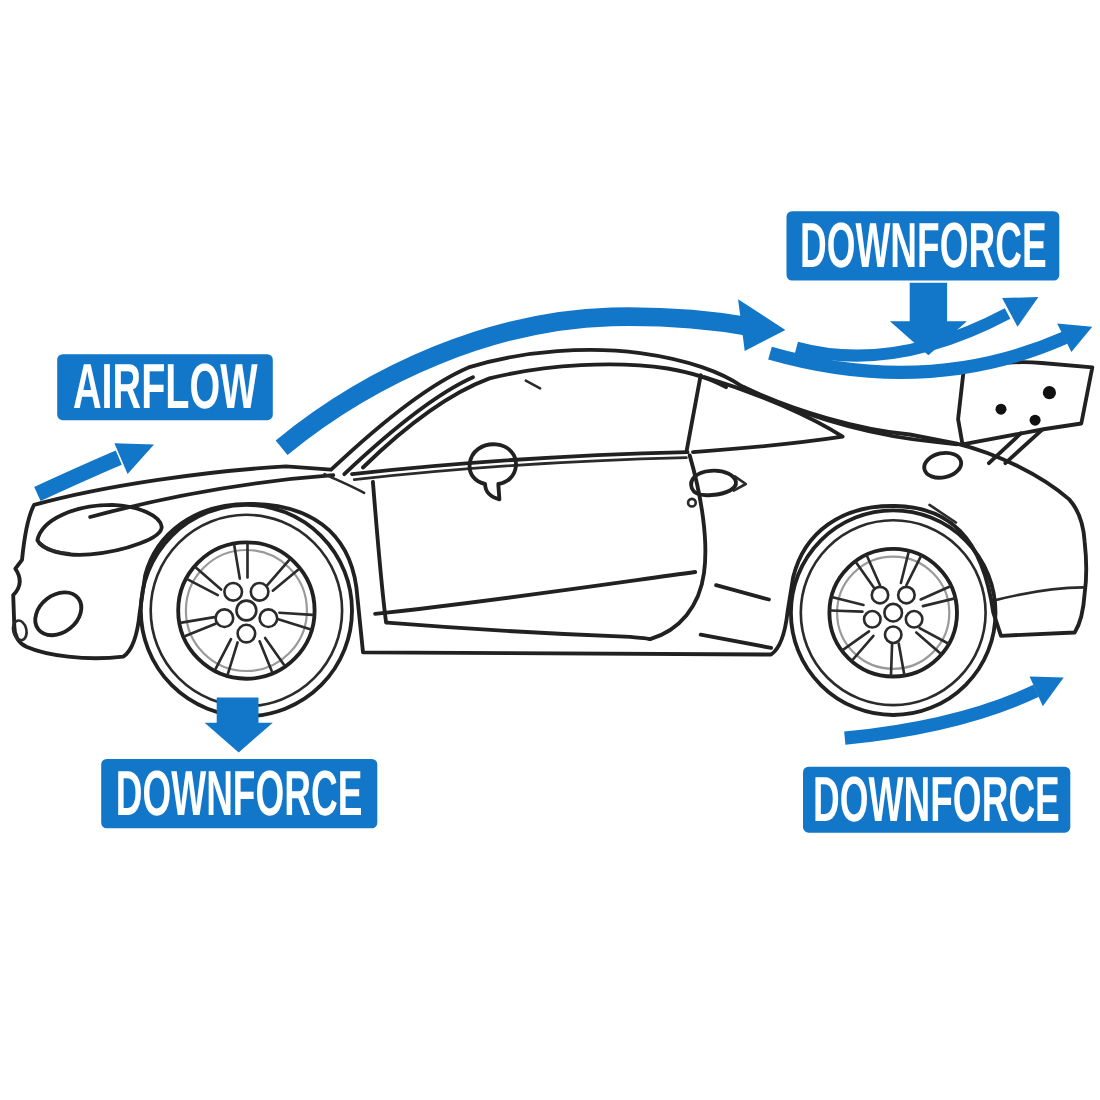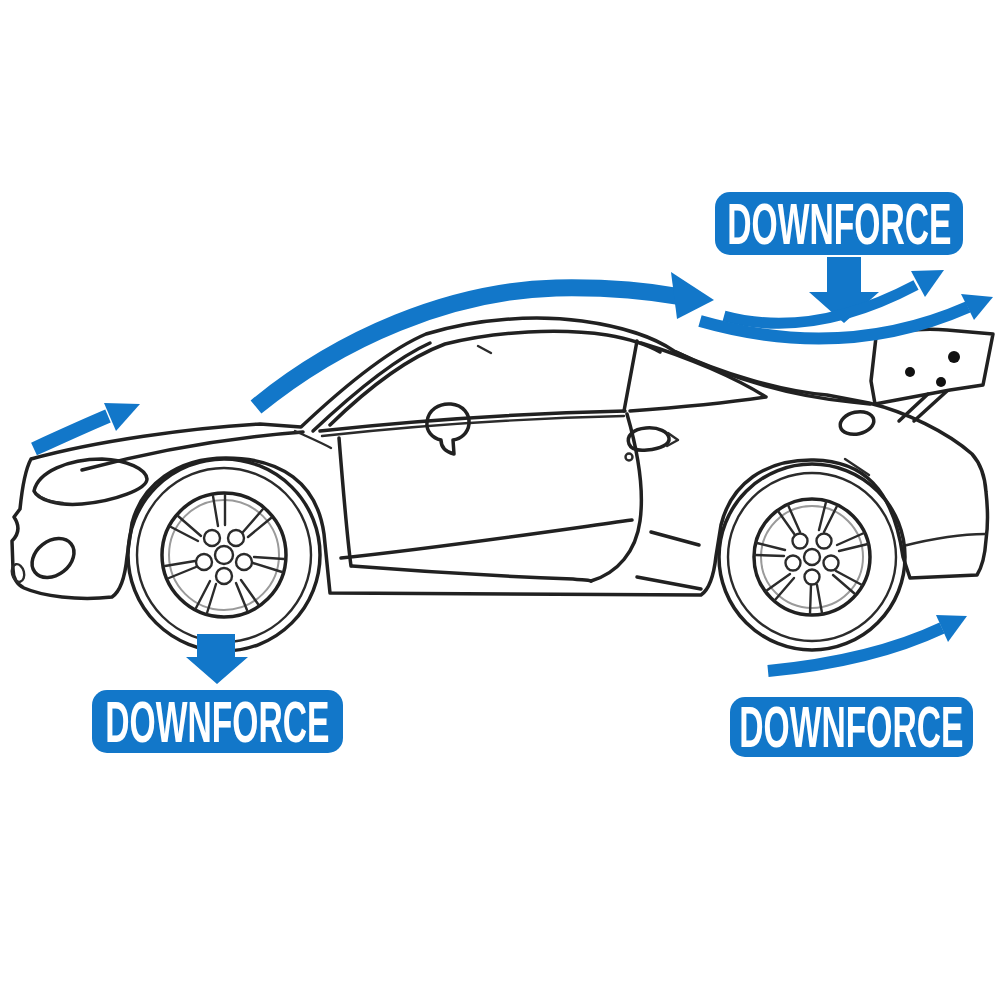--- a/index.html
+++ b/index.html
@@ -8,21 +8,21 @@
     font-family:"Liberation Sans", sans-serif;overflow:hidden;
   }
   .canvas svg{position:absolute;left:0;top:0;}
   .car-line{fill:none;stroke:#212121;stroke-width:3.5;stroke-linecap:round;stroke-linejoin:round;}
   .car-line-thin{fill:none;stroke:#2b2b2b;stroke-width:2.4;stroke-linecap:round;stroke-linejoin:round;}
   .car-line-faint{fill:none;stroke:#9a9a9a;stroke-width:2;}
   .car-fill{fill:#111111;stroke:none;}
   .arrow-stroke{fill:none;stroke:#1277c9;stroke-linecap:butt;}
   .arrow-fill{fill:#1277c9;stroke:none;}
   .label{
-    position:absolute;background:#1277c9;border-radius:15px;
+    position:absolute;background:#1277c9;border-radius:5px;
     display:flex;align-items:center;justify-content:center;
     color:#ffffff;font-weight:700;
   }
   .label span{
     display:inline-block;white-space:nowrap;font-size:58px;line-height:1;
     transform:scaleX(0.58);transform-origin:center center;letter-spacing:0px;
   }
   .label.airflow span{transform:scaleX(0.62);}
 </style>
 </head>
@@ -182,20 +182,23 @@
       <path class="arrow-stroke" stroke-width="12" d="M 700 321 Q 843 362 968 307"></path>
       <path class="arrow-fill" d="M 993 297 L 974 320 L 961 294 Z"></path>
 
       <path class="arrow-fill" d="M 197 634 L 235 634 L 235 657 L 248 657 L 217 684 L 186 657 L 197 657 Z"></path>
 
       <path class="arrow-stroke" stroke-width="12" d="M 768 671 Q 872 661 942 628"></path>
       <path class="arrow-fill" d="M 967 616 L 948 642 L 936 615 Z"></path>
     </g>
   </svg>
 
+  <div class="label airflow" style="left:52px;top:322px;width:196px;height:60px;">
+    <span>AIRFLOW</span>
+  </div>
 
   <div class="label" style="left:715px;top:192px;width:248px;height:63px;">
     <span>DOWNFORCE</span>
   </div>
 
   <div class="label" style="left:92px;top:690px;width:251px;height:63px;">
     <span>DOWNFORCE</span>
   </div>
 
   <div class="label" style="left:730px;top:697px;width:243px;height:60px;">

